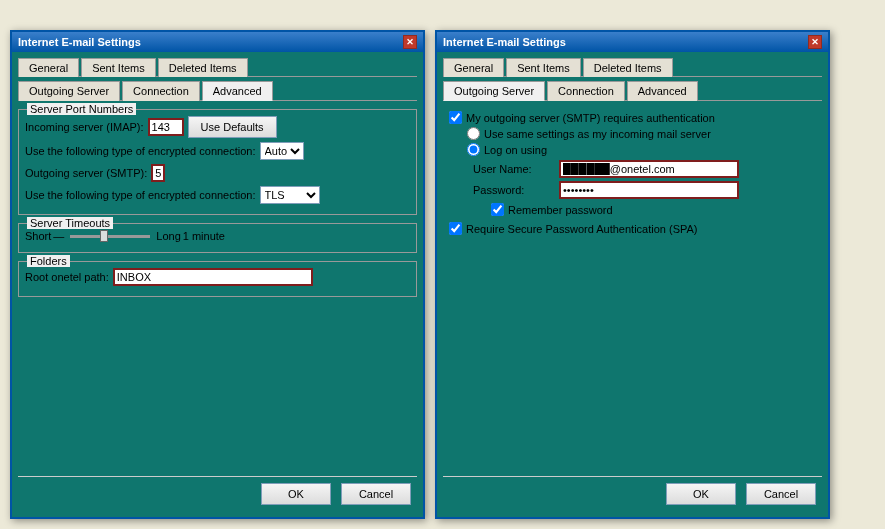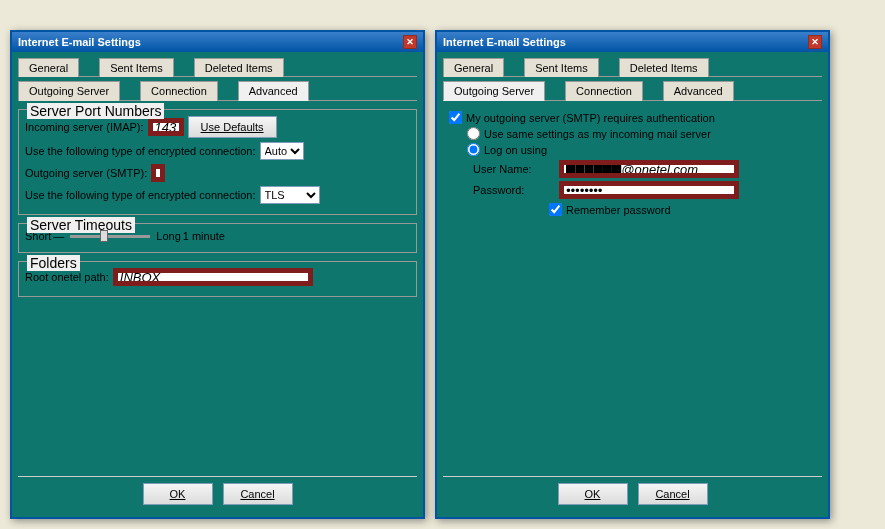--- a/index.html
+++ b/index.html
@@ -64,21 +64,21 @@
       border-bottom: 1px solid #999;
       margin-bottom: 4px;
     }
     .tab {
       padding: 3px 10px;
       border: 1px solid #999;
       border-bottom: none;
       background: #e4e0d4;
       cursor: pointer;
       font-size: 11px;
-      margin-right: 20px;
+      margin-right: 2px;
       margin-bottom: -1px;
     }
     .tab.active {
       background: #f0f0f0;
       border-bottom: 1px solid #f0f0f0;
       z-index: 1;
       position: relative;
     }
 
     
@@ -87,58 +87,56 @@
       margin: 4px 0;
       padding: 6px;
       position: relative;
     }
     .section-label {
       position: absolute;
       top: -7px;
       left: 8px;
       background: #f0f0f0;
       padding: 0 3px;
-      font-size: 14px;
+      font-size: 11px;
     }
 
     
     .form-row {
       display: flex;
       align-items: center;
       margin-bottom: 4px;
       gap: 4px;
     }
     .form-label {
       white-space: nowrap;
       font-size: 11px;
     }
     input[type="text"], input[type="password"] {
-      font-size: 13px;
+      font-size: 11px;
       padding: 1px 2px;
-      border: 5px solid #7f1d1d;
+      border: 2px solid #7f1d1d;
       background: white;
       height: 18px;
-      font-style: italic;
     }
     select {
       font-size: 11px;
       height: 18px;
       border: 1px solid #7f9db9;
       background: white;
     }
 
     
     .btn {
       font-size: 11px;
       padding: 3px 12px;
       border: 1px solid #7f9db9;
       background: linear-gradient(to bottom, #f5f5f5, #dcdcdc);
       cursor: pointer;
       height: 22px;
-      text-decoration: underline;
     }
 
     
     .slider-row {
       display: flex;
       align-items: center;
       gap: 2px;
       margin-bottom: 4px;
     }
     .slider-track {
@@ -178,21 +176,21 @@
       display: grid;
       grid-template-columns: 80px 1fr;
       gap: 3px 6px;
       align-items: center;
       margin-top: 4px;
       margin-bottom: 4px;
     }
 
     .dialog-footer {
       display: flex;
-      justify-content: center;
+      justify-content: flex-end;
       gap: 10px;
       padding: 6px;
       border-top: 1px solid #ccc;
       margin-top: auto;
     }
 
     
     .dialog-left {
       width: 415px;
     }
@@ -312,25 +310,29 @@
         <span>Log on using</span>
       </div>
 
       <div class="logon-table">
         <span>User Name:</span>
         <input type="text" style="width: 180px;" value="██████@onetel.com">
         <span>Password:</span>
         <input type="password" style="width: 180px;" value="password">
       </div>
 
-      <div class="check-row" style="margin-left: 100px;">
+      <div class="check-row" style="margin-left: 42px;">
         <input type="checkbox" checked="" style="">
         <span>Remember password</span>
       </div>
 
+      <div class="check-row" style="margin-top: 6px;">
+        <input type="checkbox" checked="" style="">
+        <span>Require Secure Password Authentication (SPA)</span>
+      </div>
     </div>
 
     <div style="flex:1;"></div>
     <div class="dialog-footer">
       <button class="btn" style="width:70px;">OK</button>
       <button class="btn" style="width:70px;">Cancel</button>
     </div>
   </div>
 </div>
 

